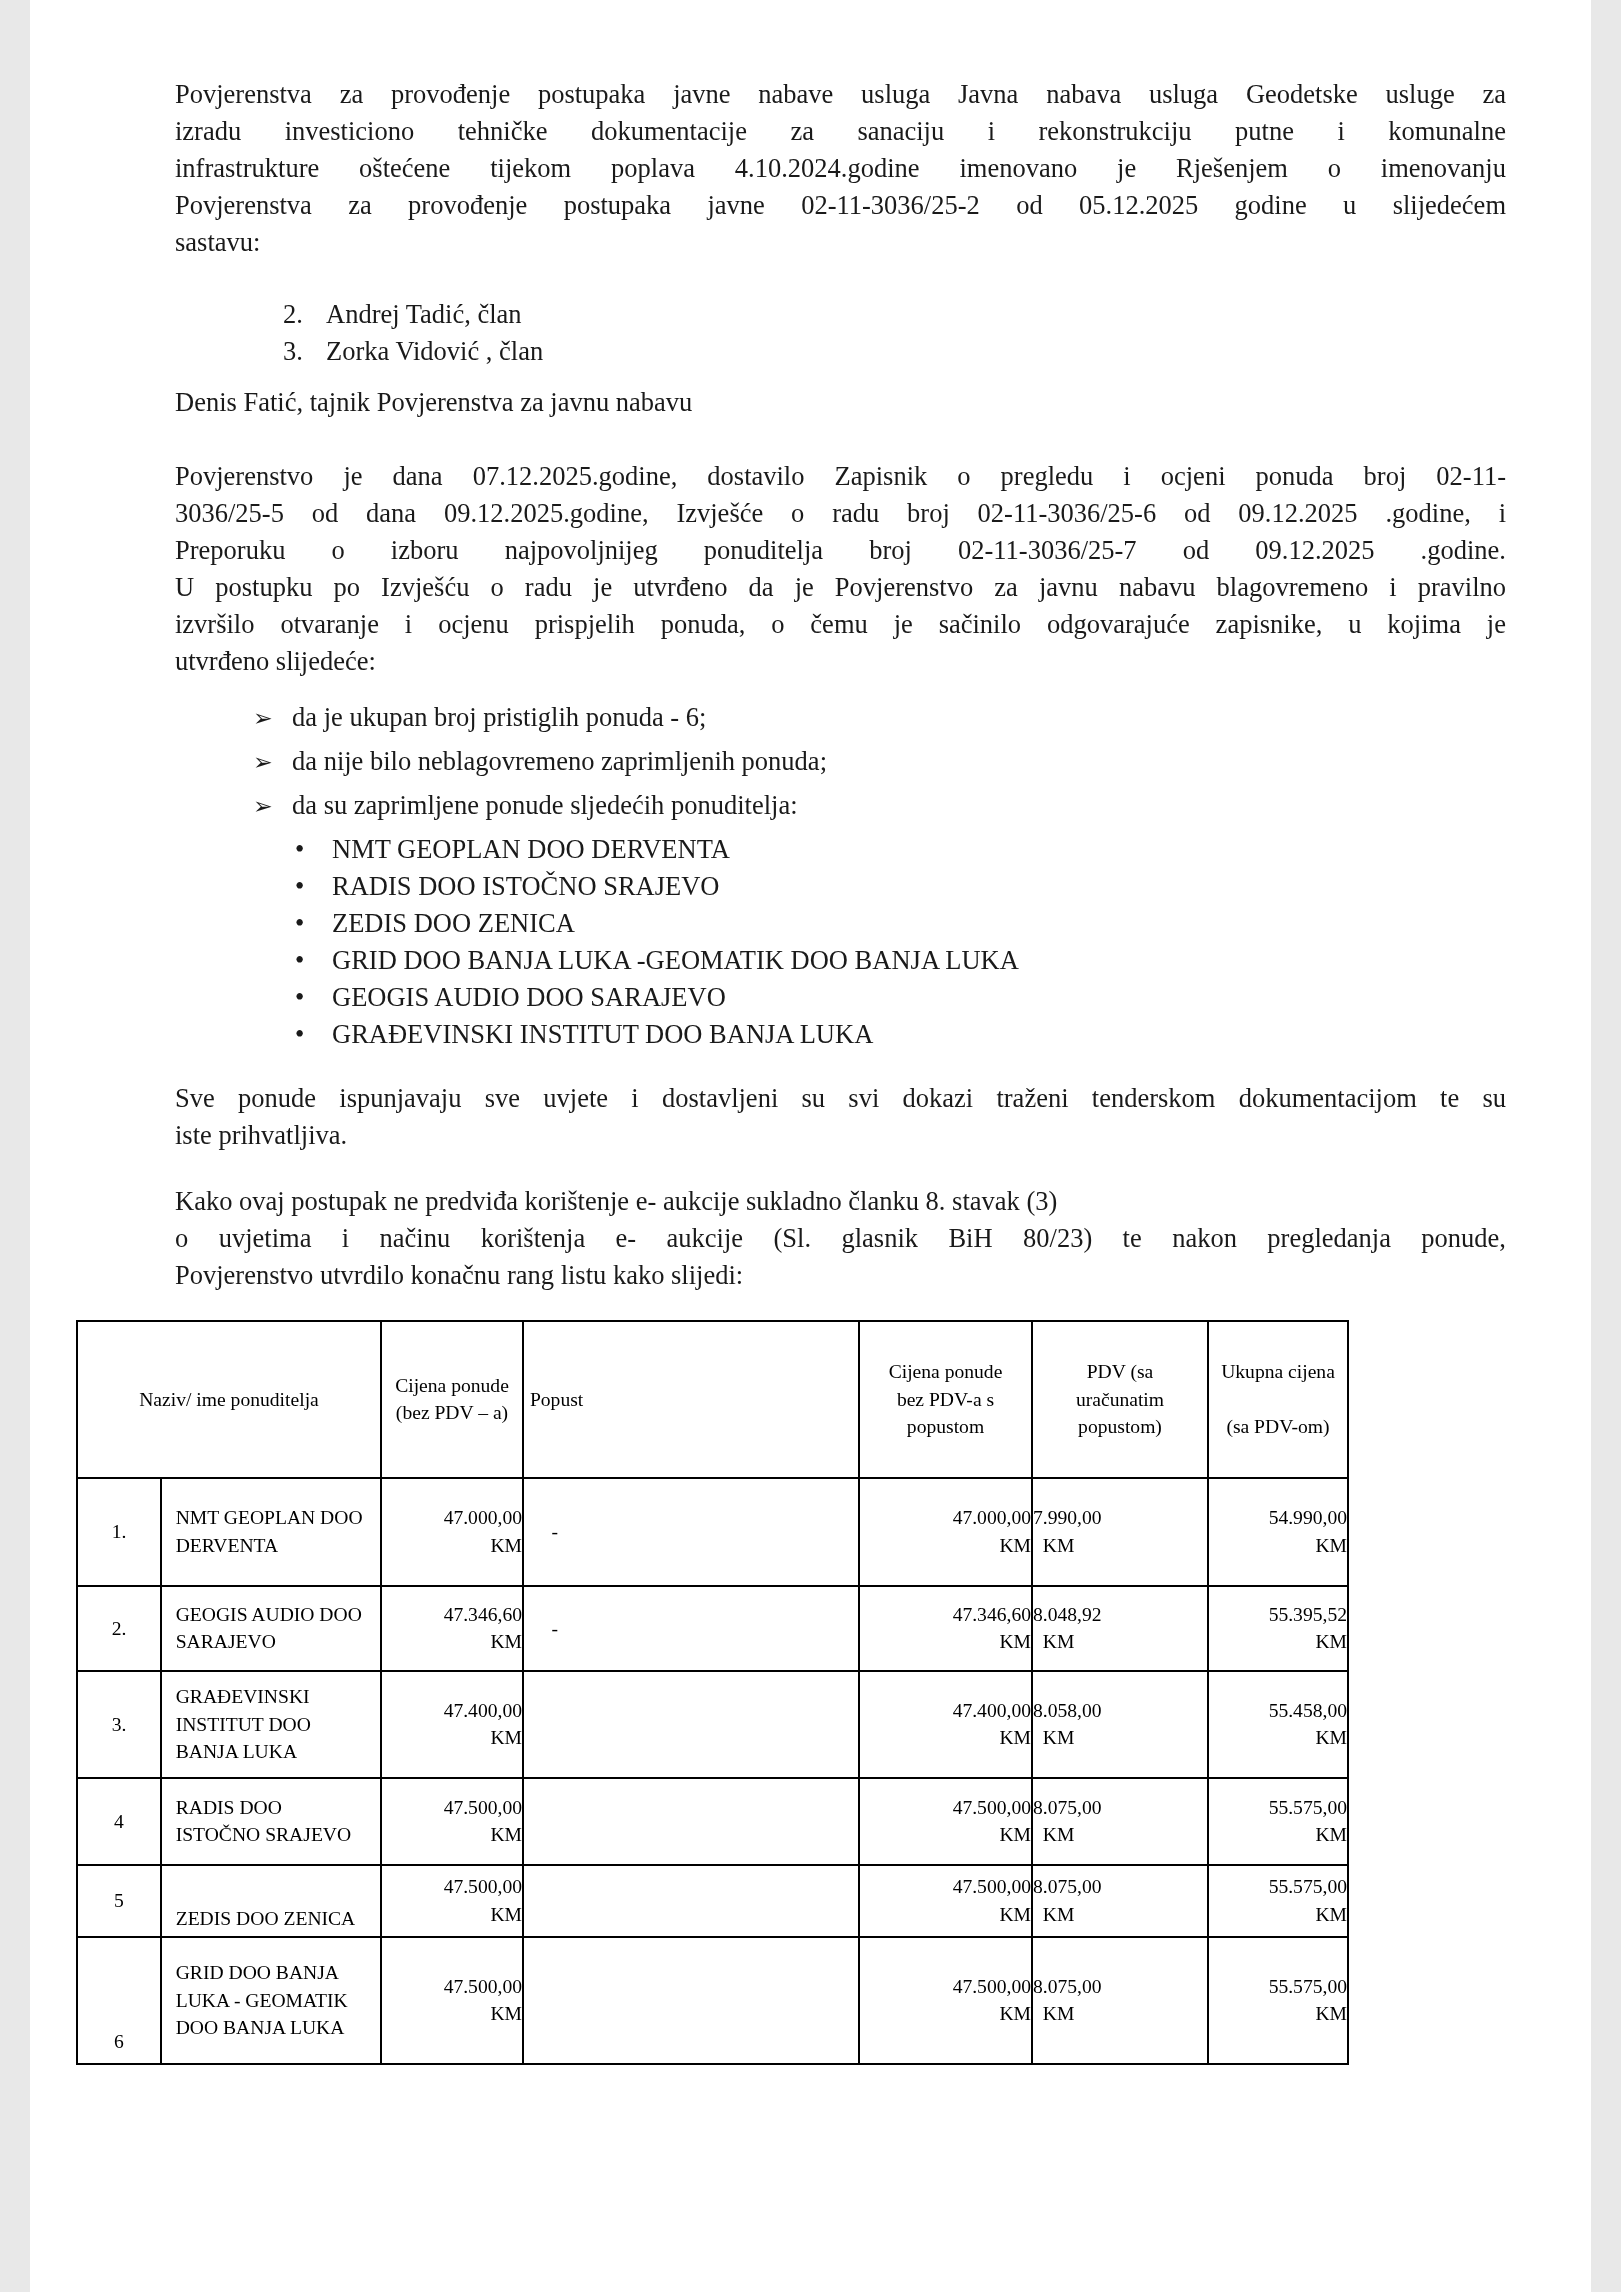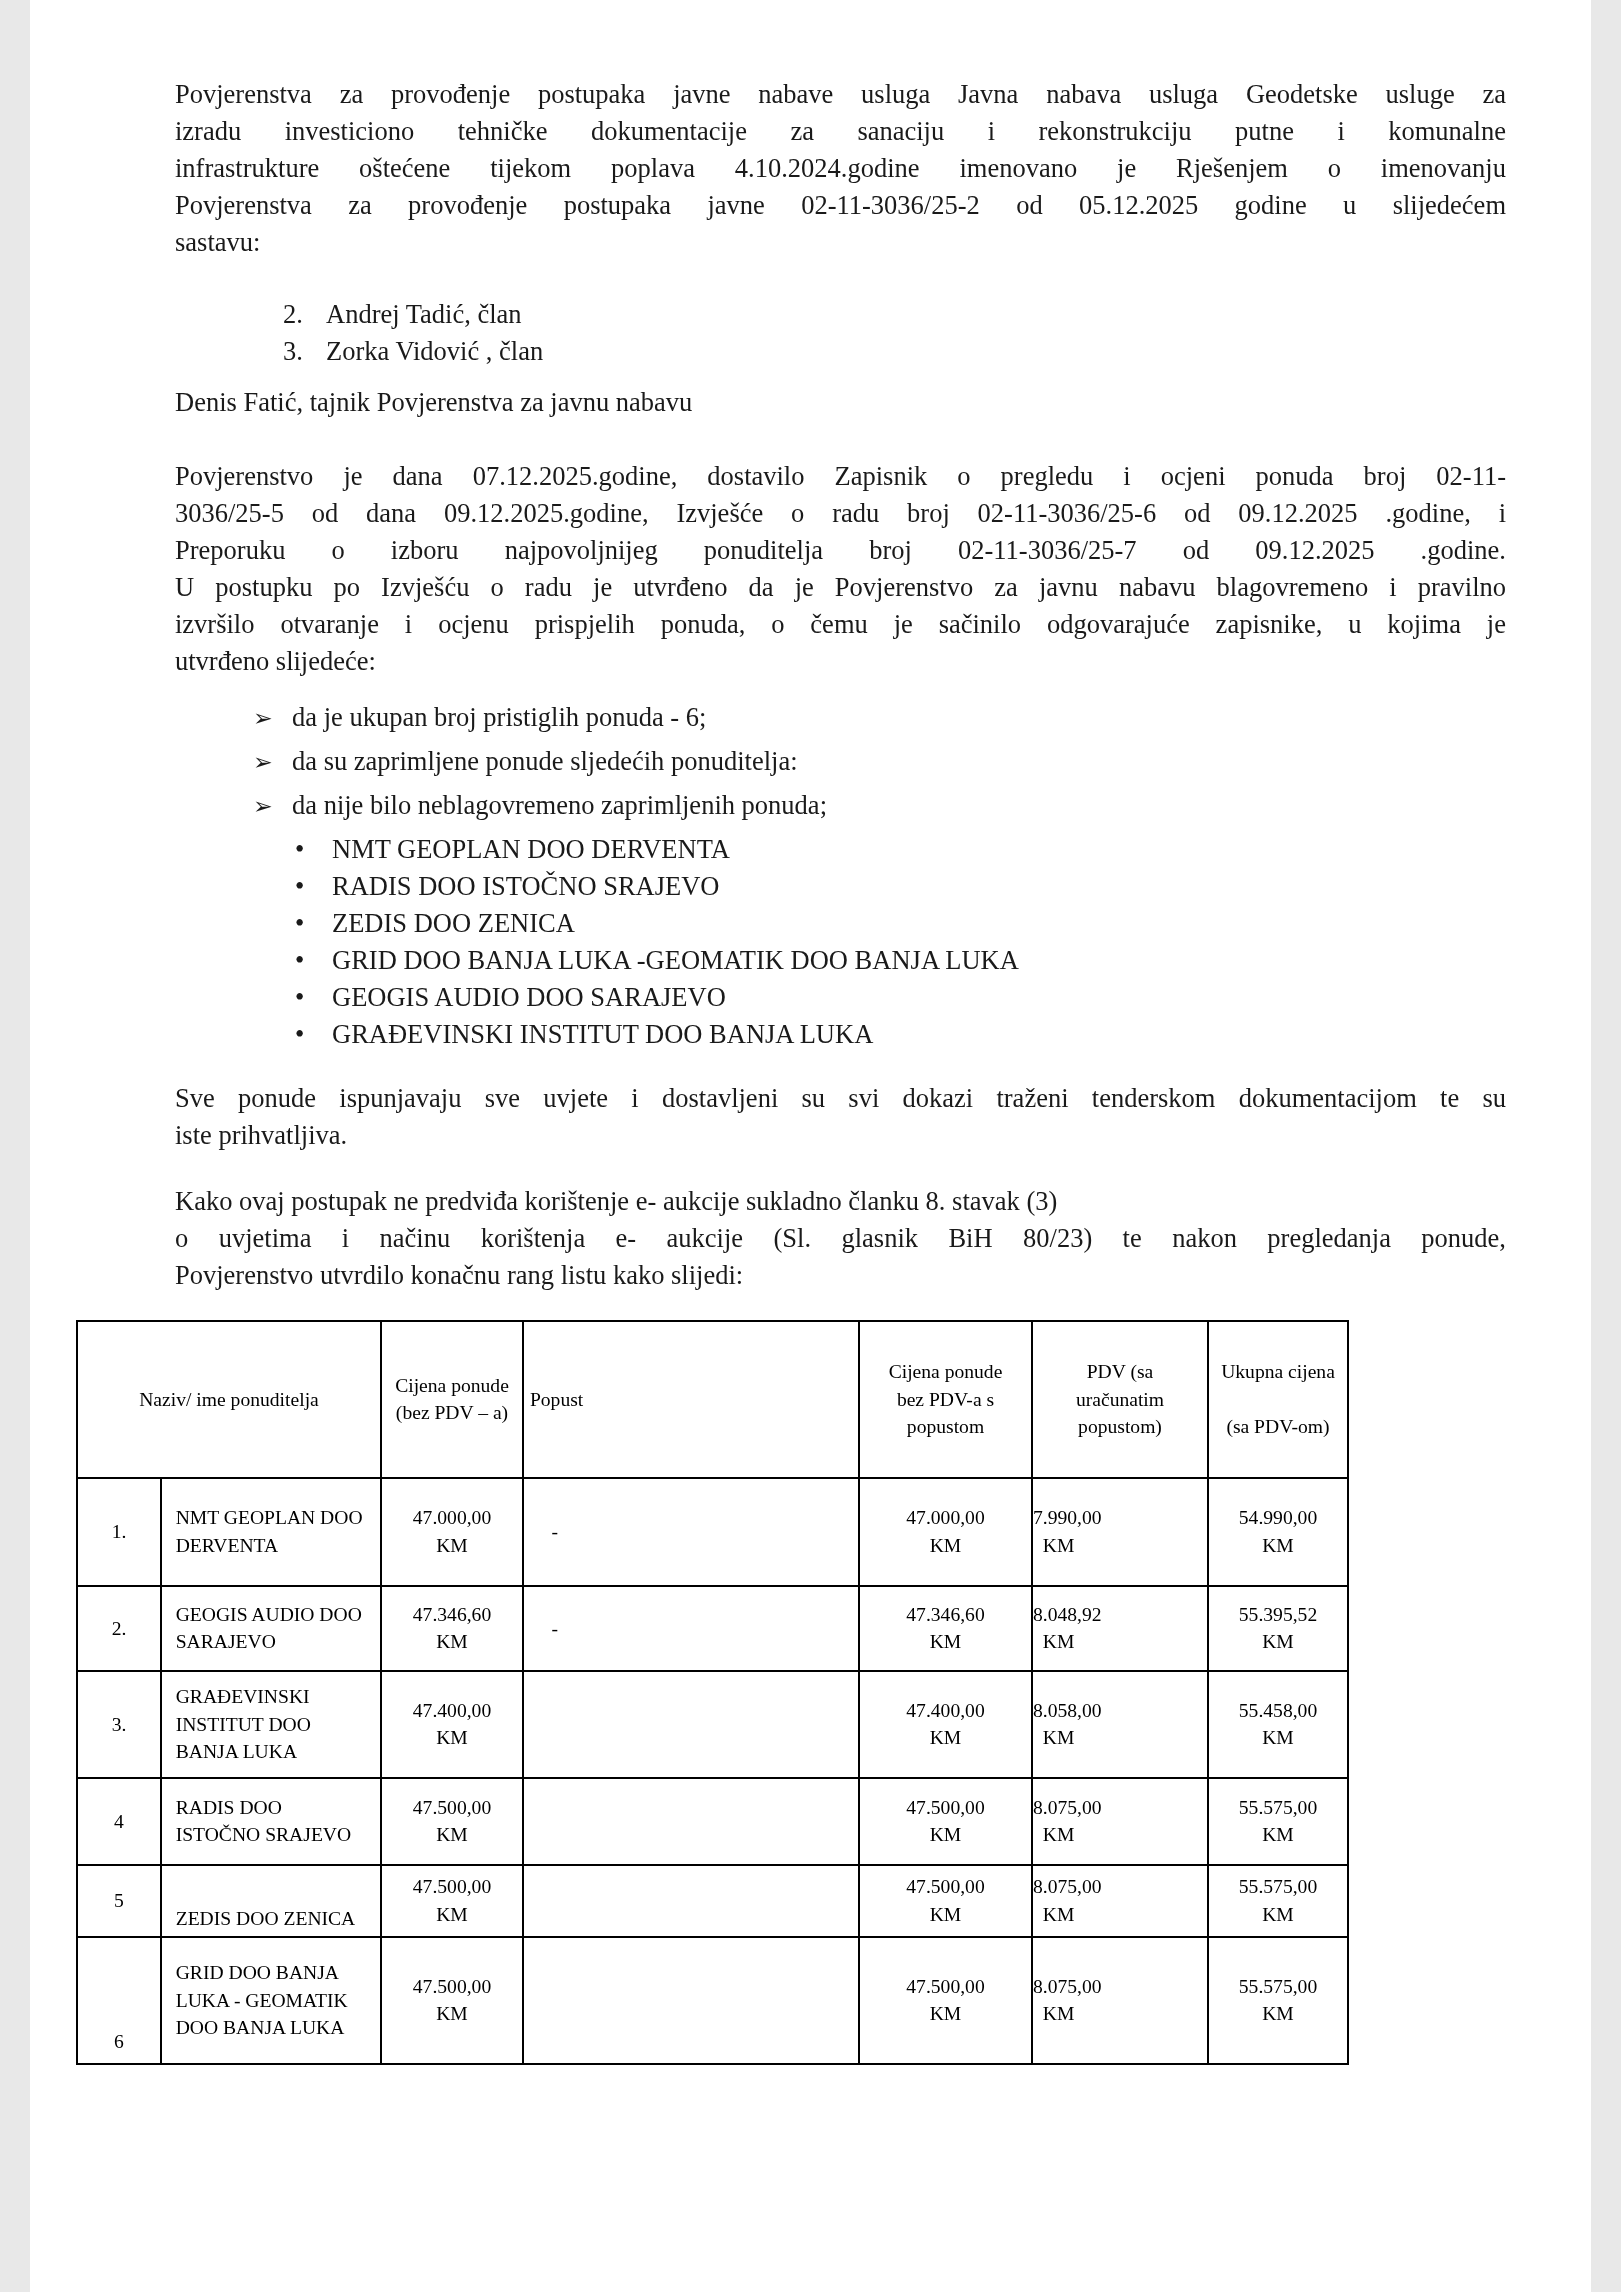--- a/index.html
+++ b/index.html
@@ -47,21 +47,21 @@
     font-weight: normal;
     padding: 0;
     overflow: hidden;
   }
   #ranking-table th { text-align: center; }
   #ranking-table th.h-pop { text-align: left; padding-left: 5.9px; }
   .c-num  { text-align: center; }
   .c-num.vbottom { vertical-align: bottom !important; padding-bottom: 7.8px !important; }
   .c-name { text-align: left; padding-left: 13.7px !important; padding-right: 3.9px !important; }
   .c-name.vbottom { vertical-align: bottom !important; padding-bottom: 3.9px !important; }
-  .c-money { text-align: center; margin-left: 12px; }
+  .c-money { text-align: right; margin-left: 12px; }
   .c-pop { text-align: left; padding-left: 27.4px !important; }
   .c-pdv .numline { padding-right: 44px; }
   .c-pdv .unitline { text-align: left; padding-left: 9.8px; }
 </style>
 </head>
 <body>
 
 <div class="page">
   <div class="para" id="p1">
       <div class="tline">Povjerenstva za provođenje postupaka javne nabave usluga Javna nabava usluga Geodetske usluge za</div>
@@ -78,22 +78,22 @@
   <div class="para" id="p2">
       <div class="tline">Povjerenstvo je dana 07.12.2025.godine, dostavilo  Zapisnik o pregledu i ocjeni ponuda broj 02-11-</div>
       <div class="tline">3036/25-5 od dana 09.12.2025.godine, Izvješće o radu broj 02-11-3036/25-6 od 09.12.2025 .godine, i</div>
       <div class="tline">Preporuku o izboru najpovoljnijeg ponuditelja broj 02-11-3036/25-7 od  09.12.2025 .godine.</div>
       <div class="tline">U postupku po Izvješću o radu je utvrđeno da je Povjerenstvo za javnu nabavu blagovremeno i pravilno</div>
       <div class="tline">izvršilo otvaranje i ocjenu prispjelih ponuda, o čemu je sačinilo odgovarajuće zapisnike, u kojima je</div>
       <div class="tline last">utvrđeno slijedeće:</div>
     </div>
   <div id="findings">
       <div class="lrow"><span class="mark">➢</span><span>da je ukupan broj pristiglih ponuda - 6;</span></div>
+      <div class="lrow"><span class="mark">➢</span><span>da nije bilo neblagovremeno zaprimljenih  ponuda;</span></div>
       <div class="lrow"><span class="mark">➢</span><span>da su zaprimljene ponude sljedećih ponuditelja:</span></div>
-      <div class="lrow"><span class="mark">➢</span><span>da nije bilo neblagovremeno zaprimljenih  ponuda;</span></div>
     </div>
   <div id="bidders">
       <div class="lrow"><span class="mark">•</span><span>NMT GEOPLAN DOO DERVENTA</span></div>
       <div class="lrow"><span class="mark">•</span><span>RADIS DOO ISTOČNO SRAJEVO</span></div>
       <div class="lrow"><span class="mark">•</span><span>ZEDIS DOO ZENICA</span></div>
       <div class="lrow"><span class="mark">•</span><span>GRID DOO BANJA LUKA -GEOMATIK DOO BANJA LUKA</span></div>
       <div class="lrow"><span class="mark">•</span><span>GEOGIS AUDIO DOO SARAJEVO</span></div>
       <div class="lrow"><span class="mark">•</span><span>GRAĐEVINSKI INSTITUT DOO BANJA LUKA</span></div>
     </div>
   <div class="para" id="p3">

